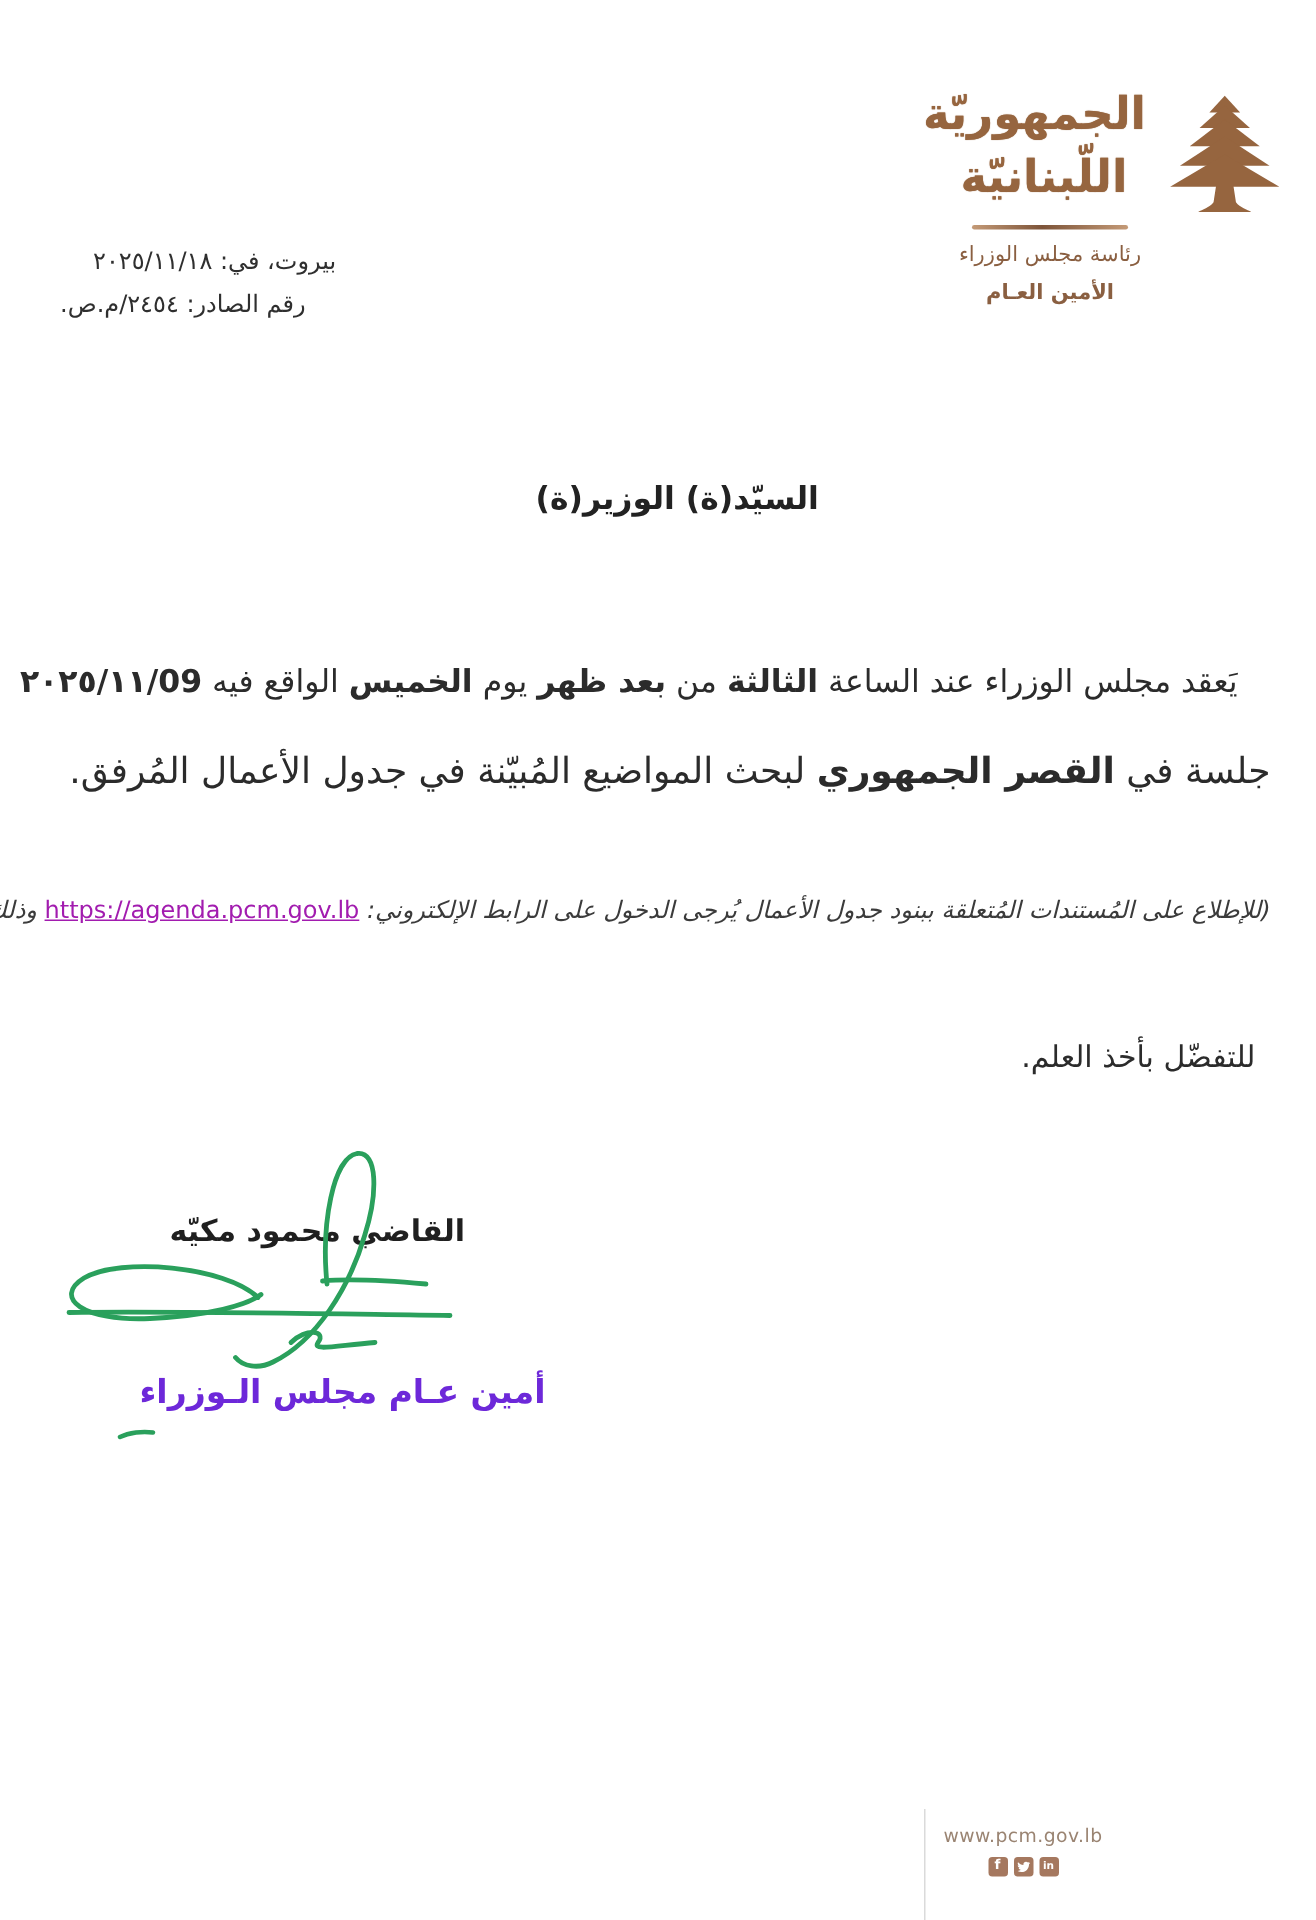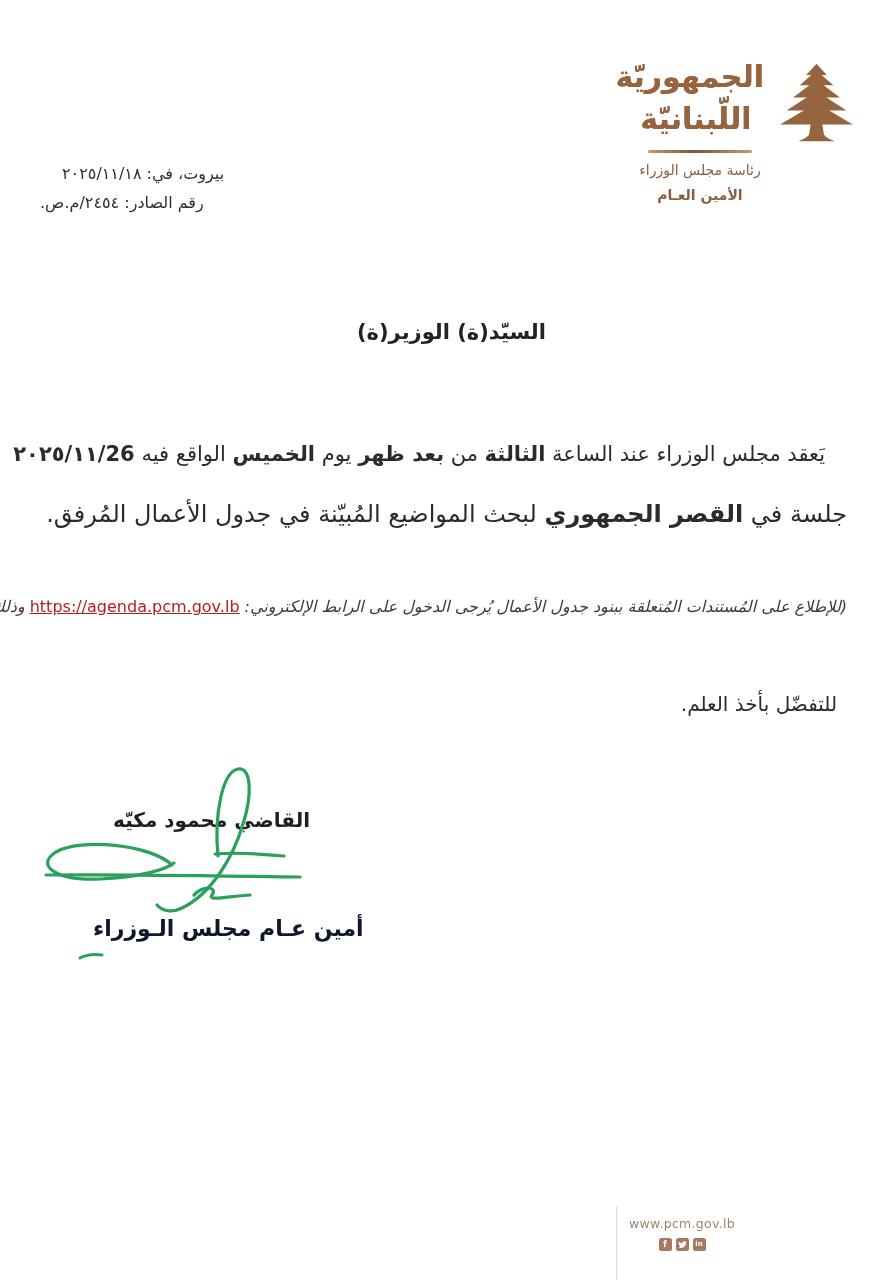--- a/index.html
+++ b/index.html
@@ -38,28 +38,28 @@
 
   
   .salutation{left:357px;top:320px;font-size:21px;font-weight:bold;color:#222;}
   .body-line1{right:52px;top:442px;font-size:21px;}
   .body-line2{right:30px;top:500px;font-size:24px;}
   .b{font-weight:bold;}
   .note-line{font-size:16px;font-style:italic;color:#3b3b3b;}
   .note-line1{right:30px;top:597px;}
   .note-line2{right:30px;top:631px;}
   .link{
-    color:#b91c1c;text-decoration:underline;font-style:normal;
+    color:#a21caf;text-decoration:underline;font-style:normal;
     direction:ltr;unicode-bidi:embed;cursor:pointer;
   }
   .closing{right:40px;top:692px;font-size:20px;margin-left:48px;}
 
   
   .sig-name {left:113px;top:808px;font-size:20px;font-weight:bold;color:#1f1f1f;}
-  .sig-title{left:93px;top:916px;font-size:22px;font-weight:bold;color:#0f172a;}
+  .sig-title{left:93px;top:916px;font-size:22px;font-weight:bold;color:#6d28d9;}
   .sig-ink  {position:absolute;left:22px;top:764px;width:305px;height:150px;}
   .sig-dash {position:absolute;left:78px;top:952px;width:26px;height:8px;}
 
   
   .page-edge-line{position:absolute;left:616px;top:1206px;width:1px;height:74px;background:#dadada;}
   .footer{position:absolute;left:612px;top:1216px;width:140px;text-align:center;}
   .website{font-size:12.5px;color:#9a8472;letter-spacing:.3px;}
   .social-row{margin-top:7px;display:flex;justify-content:center;gap:4px;}
   .social-icon{
     width:13px;height:13px;background:#a5785f;border-radius:2.5px;
@@ -94,21 +94,21 @@
   <div class="emblem-divider"></div>
   <div class="office-line rtl">رئاسة مجلس الوزراء</div>
   <div class="dept-line rtl">الأمين العـام</div>
 
   <div class="abs rtl meta-date">بيروت، في: ٢٠٢٥/١١/١٨</div>
   <div class="abs rtl meta-ref">رقم الصادر: ٢٤٥٤/م.ص.</div>
 
   <div class="abs rtl salutation">السيّد(ة) الوزير(ة)</div>
 
   <div class="abs rtl body-line1">
-    <span>يَعقد مجلس الوزراء عند الساعة </span><span class="b">الثالثة</span><span> من </span><span class="b">بعد ظهر</span><span> يوم </span><span class="b">الخميس</span><span> الواقع فيه </span><span class="b">٢٠٢٥/١١/26</span>
+    <span>يَعقد مجلس الوزراء عند الساعة </span><span class="b">الثالثة</span><span> من </span><span class="b">بعد ظهر</span><span> يوم </span><span class="b">الخميس</span><span> الواقع فيه </span><span class="b">٢٠٢٥/١١/09</span>
   </div>
   <div class="abs rtl body-line2">
     <span>جلسة في </span><span class="b">القصر الجمهوري</span><span> لبحث المواضيع المُبيّنة في جدول الأعمال المُرفق.</span>
   </div>
 
   <div class="abs rtl note-line note-line1">
     <span>(للإطلاع على المُستندات المُتعلقة ببنود جدول الأعمال يُرجى الدخول على الرابط الإلكتروني: </span><span class="link">https://agenda.pcm.gov.lb</span><span> وذلك</span>
   </div>
 
   <div class="abs rtl closing">للتفضّل بأخذ العلم.</div>

